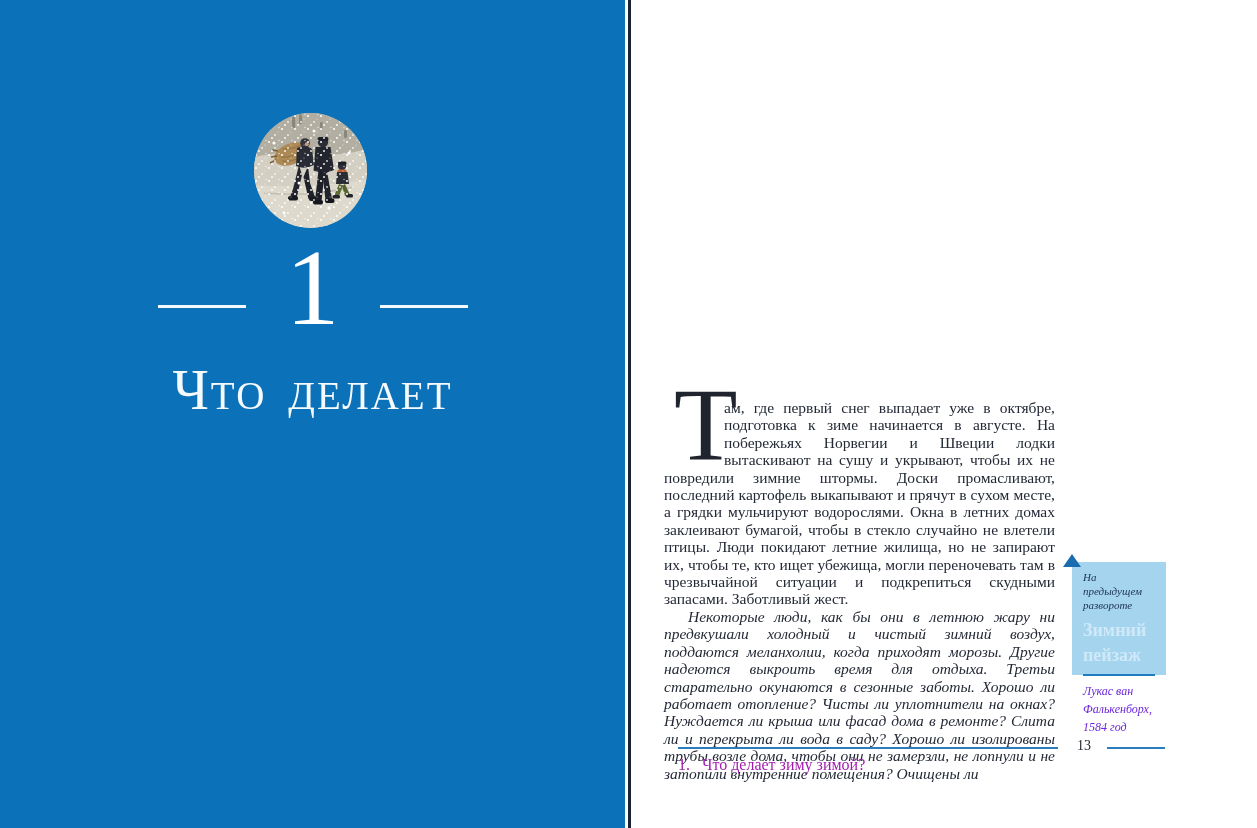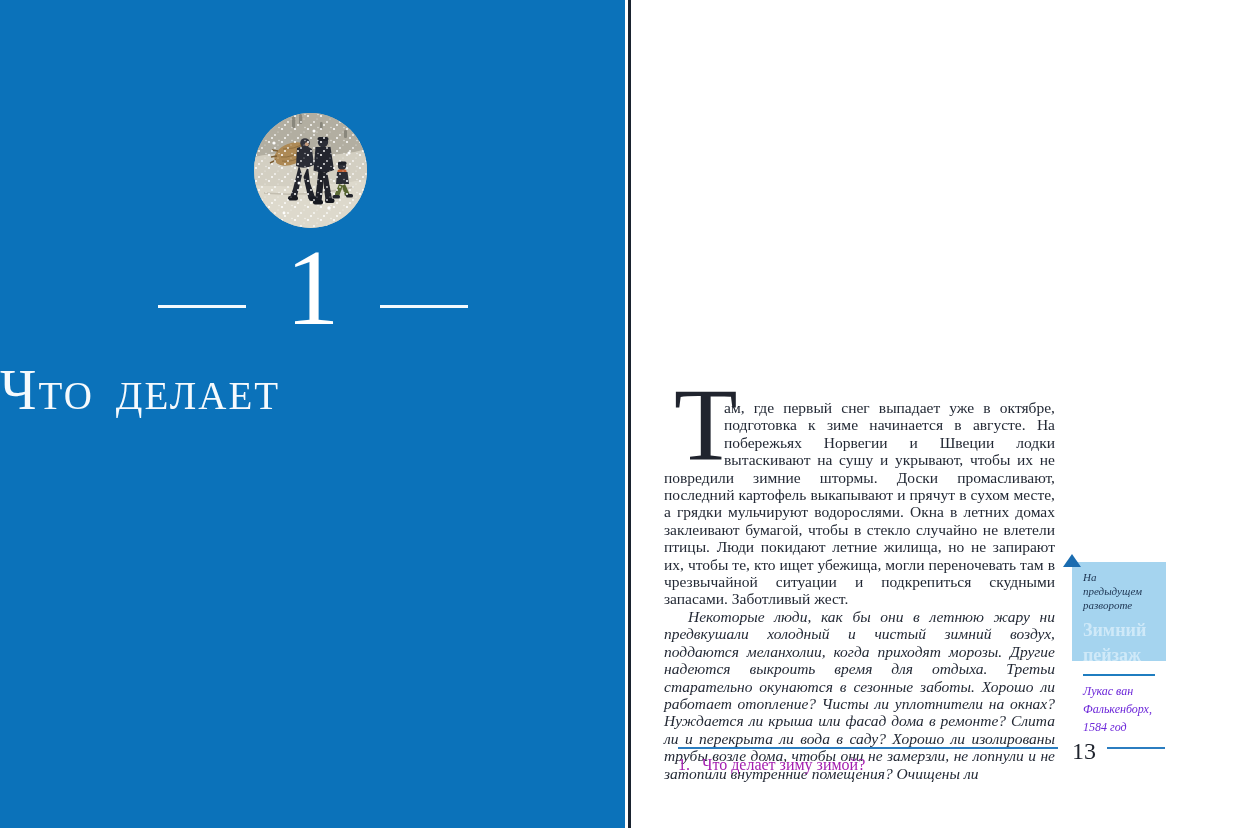--- a/index.html
+++ b/index.html
@@ -48,20 +48,21 @@
   .chapter-number {
     color: #ffffff;
     font-size: 108px;
     line-height: 96px;
     font-weight: normal;
   }
   .chapter-title {
     position: absolute;
     left: 0; top: 366px;
     width: 625px;
+    text-align: center;
     color: #f6fafd;
     font-variant: small-caps;
     font-size: 56px;
     line-height: 49px;
     letter-spacing: 2px;
     word-spacing: 6px;
   }
 
   
   .body-text {
@@ -81,21 +82,21 @@
     font-size: 104px;
     line-height: 1;
     color: #20242e;
   }
   .para2 { text-indent: 24px; font-style: italic; }
 
   
   .sidebar-note {
     position: absolute;
     left: 1072px; top: 562px;
-    width: 94px; height: 99px;
+    width: 94px; height: 113px;
     background: #a5d4ef;
     padding: 9px 8px 0 11px;
   }
   .sidebar-arrow {
     position: absolute;
     left: -9px; top: -8px;
     width: 0; height: 0;
     border-left: 9px solid transparent;
     border-right: 9px solid transparent;
     border-bottom: 13px solid #1a6cb0;
@@ -137,21 +138,21 @@
     position: absolute;
     left: 1107px; top: 747px;
     width: 58px; height: 2px;
     background: #2b7dc0;
   }
   .page-number {
     position: absolute;
     left: 1064px; top: 738px;
     width: 40px;
     text-align: center;
-    font-size: 24px;
+    font-size: 14px;
     color: #1d222c;
   }
   .footnote {
     position: absolute;
     left: 678px; top: 756px;
     font-size: 16px;
     color: #a21caf;
   }
   .footnote-title { margin-left: 12px; }
 </style>

